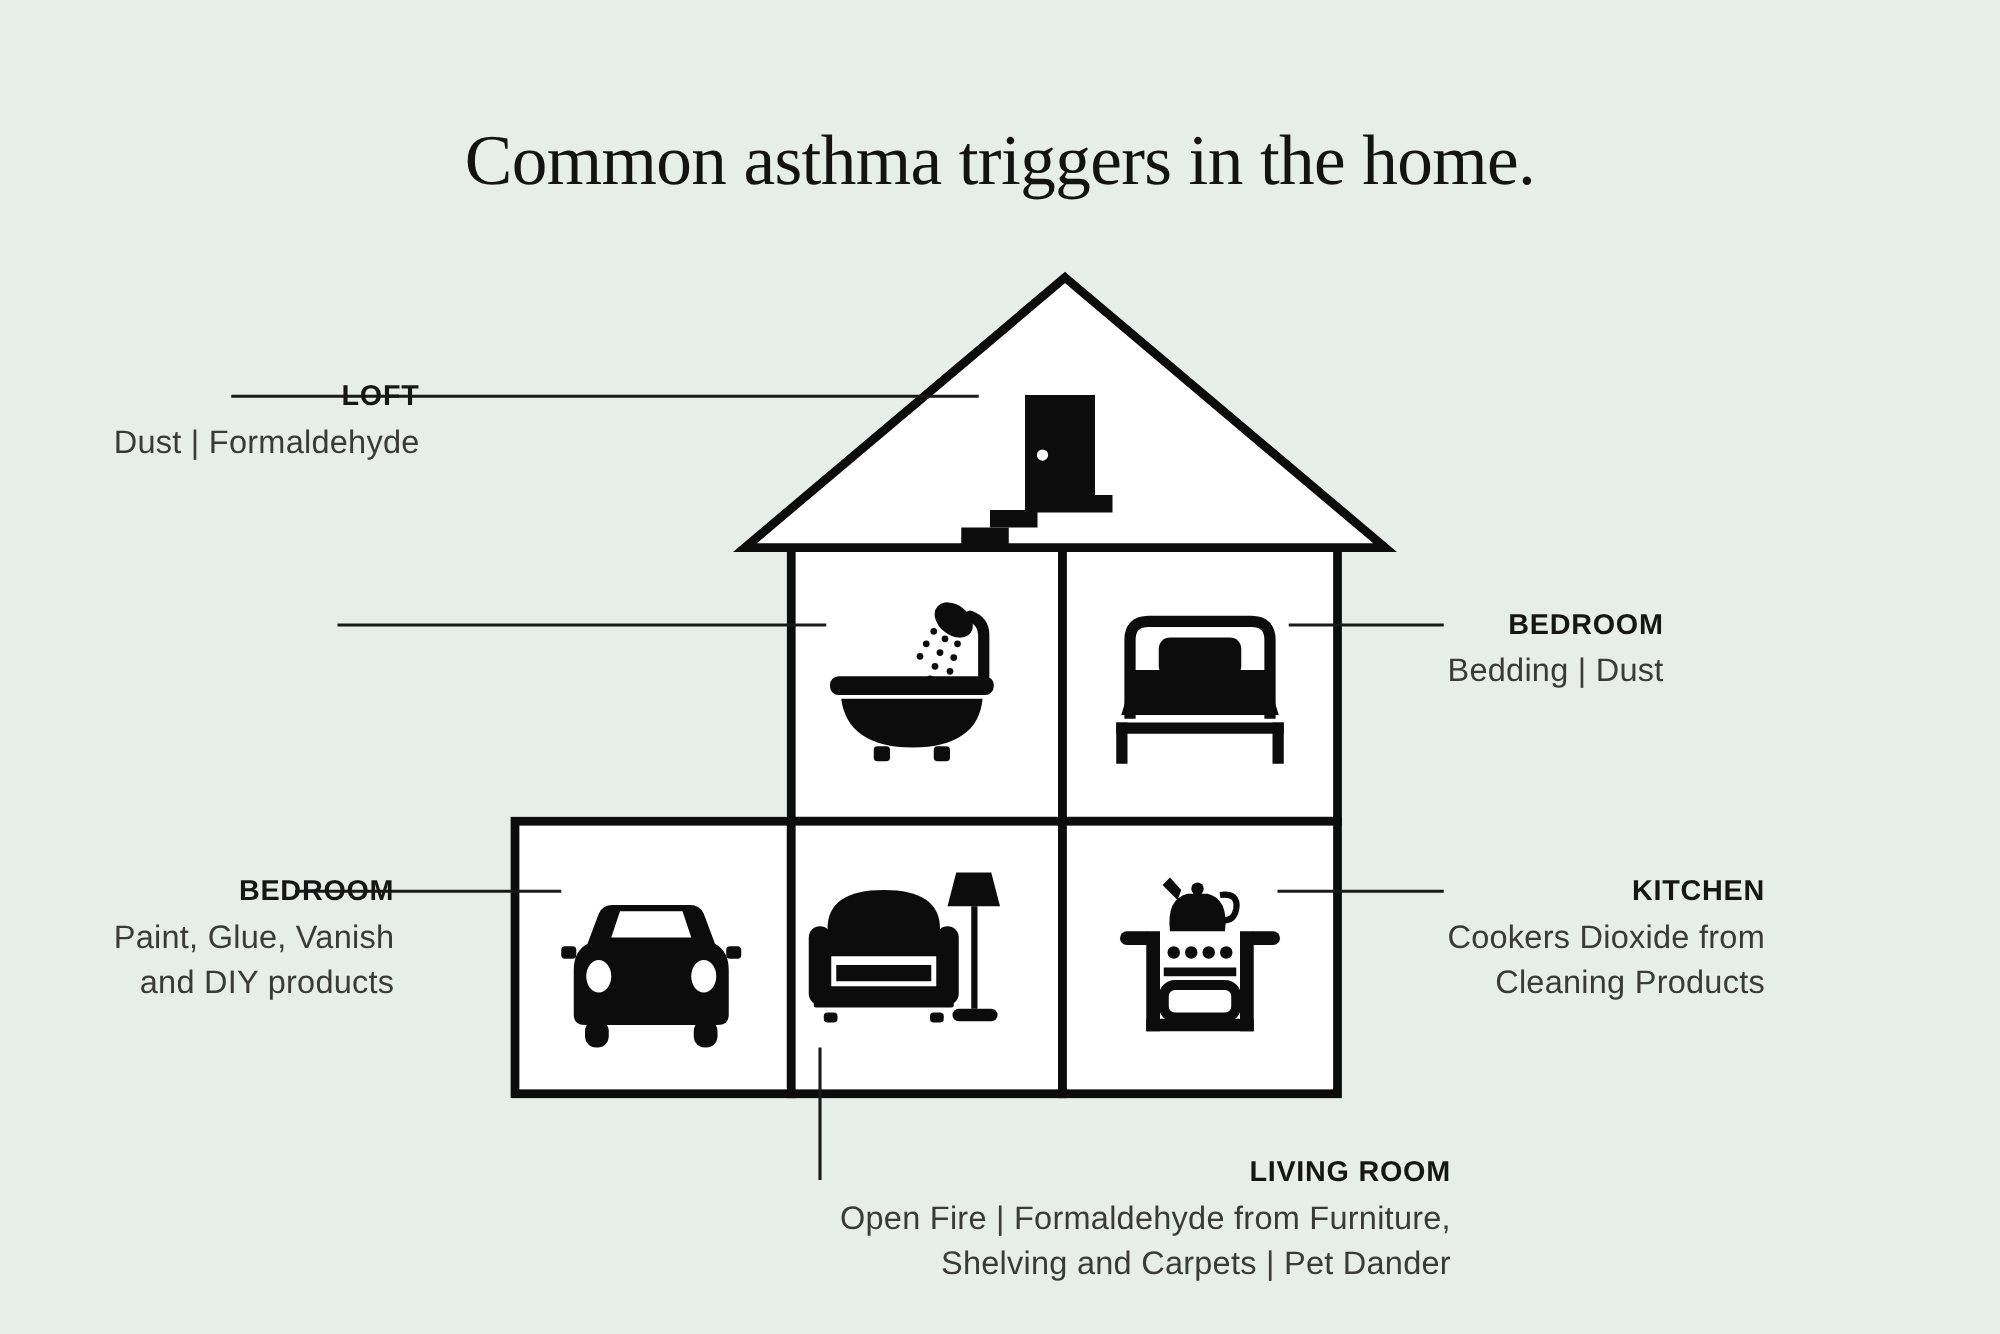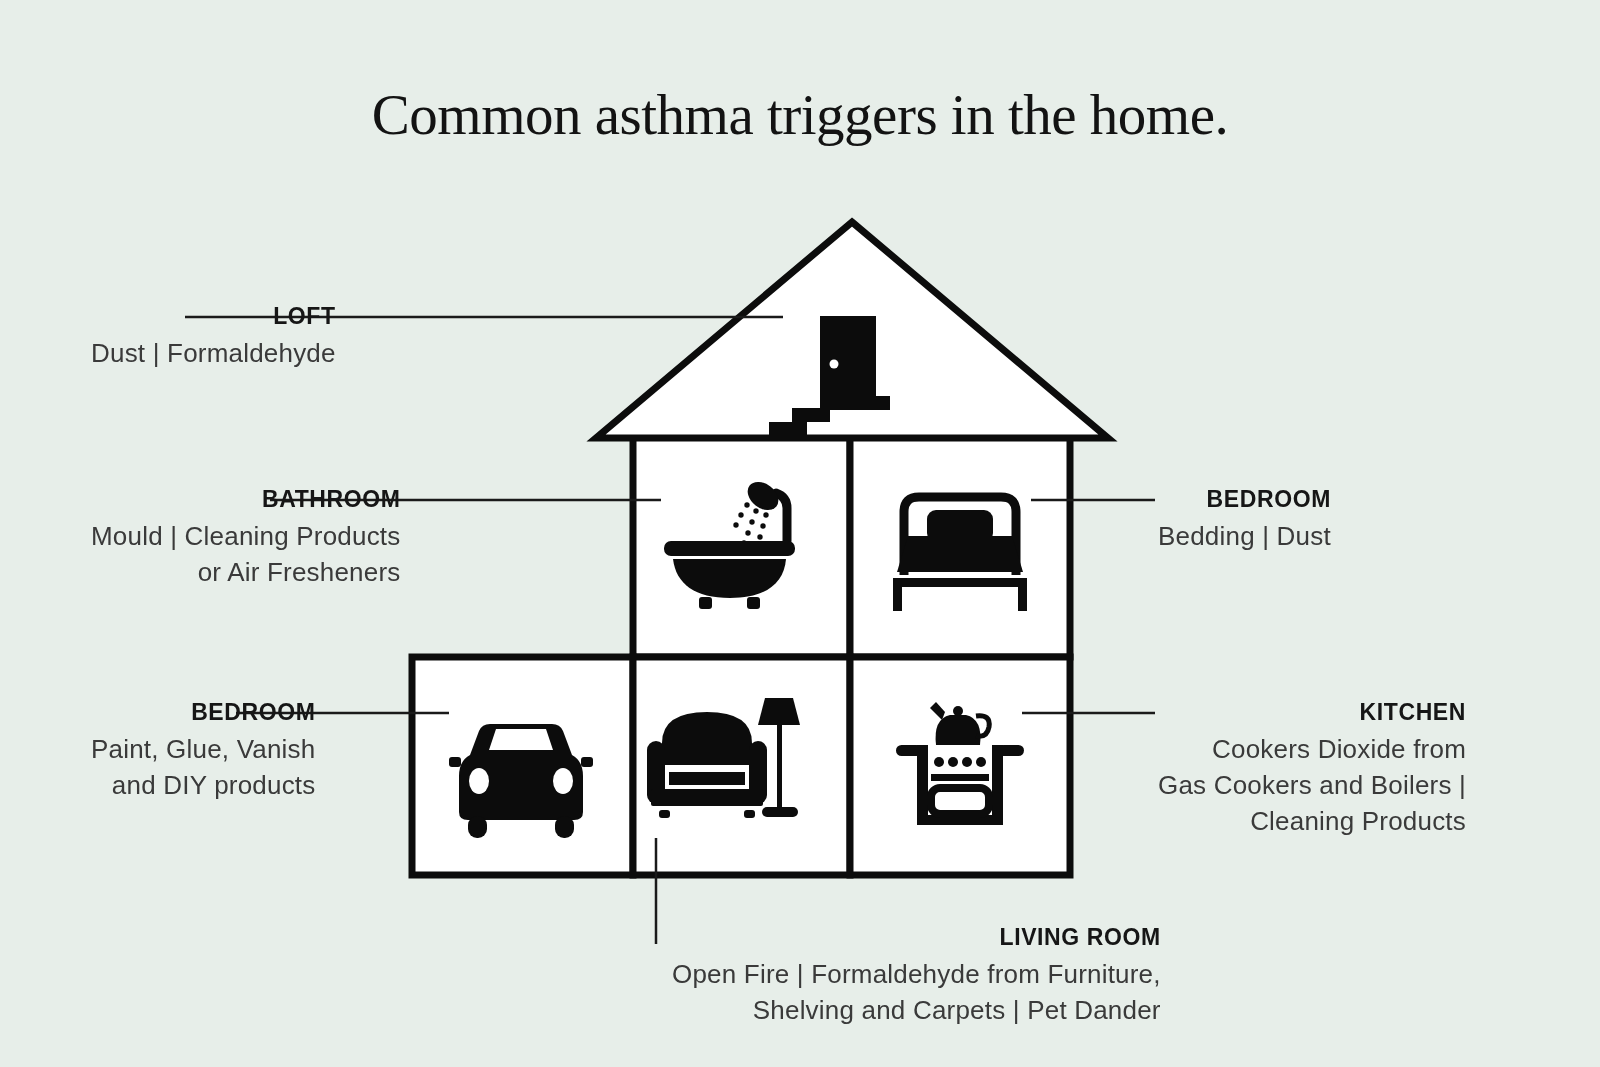--- a/index.html
+++ b/index.html
@@ -12,21 +12,21 @@
   }
   .canvas{position:absolute;inset:0;}
   .title{
     position:absolute;left:0;right:0;top:82px;
     text-align:center;
     font-family:"Liberation Serif",serif;
     font-weight:400;
     font-size:57px;
     letter-spacing:-0.5px;
     color:#131313;
-    margin:0;
+    margin:14px;
   }
   svg.house{position:absolute;left:0;top:0;}
   .label{position:absolute;white-space:nowrap;text-align:right;}
   .label .h{
     font-size:23px;line-height:23px;font-weight:700;
     letter-spacing:0.6px;color:#161616;height:23px;
   }
   .label .lines{margin-top:7px;}
   .label .lines div{
     font-size:26px;line-height:36px;font-weight:400;
@@ -153,48 +153,40 @@
     </g>
   </svg>
 
   <div class="label" id="label-loft">
     <div class="h">LOFT</div>
     <div class="lines">
       <div>Dust | Formaldehyde</div>
     </div>
   </div>
 
-  <div class="label" id="label-bathroom">
-    <div class="h">BATHROOM</div>
-    <div class="lines">
-      <div>Mould | Cleaning Products</div>
-      <div>or Air Fresheners</div>
-    </div>
-  </div>
 
   <div class="label" id="label-garage">
     <div class="h">BEDROOM</div>
     <div class="lines">
       <div>Paint, Glue, Vanish</div>
       <div>and DIY products</div>
     </div>
   </div>
 
   <div class="label" id="label-bedroom">
     <div class="h">BEDROOM</div>
     <div class="lines">
       <div>Bedding | Dust</div>
     </div>
   </div>
 
   <div class="label" id="label-kitchen">
     <div class="h">KITCHEN</div>
     <div class="lines">
       <div>Cookers Dioxide from</div>
-      <div>Gas Cookers and Boilers |</div>
       <div>Cleaning Products</div>
     </div>
   </div>
 
   <div class="label" id="label-living">
     <div class="h">LIVING ROOM</div>
     <div class="lines">
       <div>Open Fire | Formaldehyde from Furniture,</div>
       <div>Shelving and Carpets | Pet Dander</div>
     </div>

